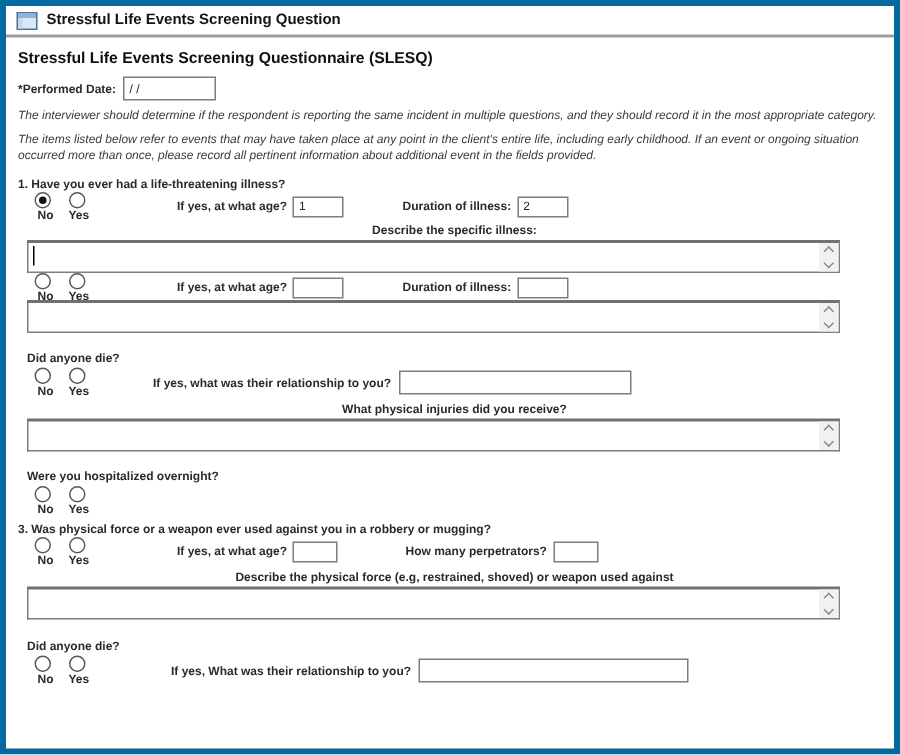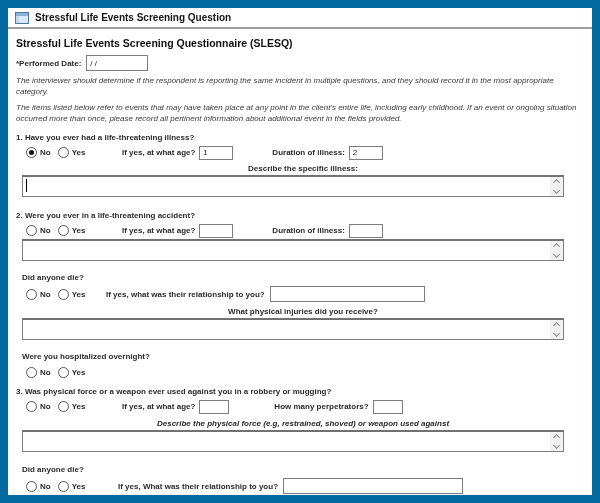--- a/index.html
+++ b/index.html
@@ -1,19 +1,19 @@
 <!DOCTYPE html>
 <html><head>
 <meta charset="utf-8">
 <style>
   * { box-sizing: border-box; }
   html,body { margin:0; padding:0; background:#fff; }
   body { width:600px; height:503px; font-family:"Liberation Sans", sans-serif; }
 
-  .win { width:600px; height:503px; border:8px solid #0369a1; background:#fff; overflow:hidden; }
+  .win { width:600px; height:503px; border:4px solid #0369a1; background:#fff; overflow:hidden; }
 
   .tbar { height:21px; display:flex; align-items:center; padding-left:7px; border-bottom:2px solid #9d9d9d; background:#fff; }
   .ticon { width:14px; height:12px; border:1px solid #51749b; background:#dbe9f6; position:relative; flex:0 0 auto; }
   .ticon-top { position:absolute; top:0; left:0; right:0; height:3px; background:#8fb4d6; }
   .ticon-side { position:absolute; top:3px; left:0; bottom:0; width:3px; background:#c3d9ec; }
   .ttext { margin-left:6px; font-size:10px; font-weight:700; color:#141414; white-space:nowrap; }
 
   .content { padding:0 8px; }
   .h1 { margin-top:8px; font-size:10.5px; line-height:13px; font-weight:700; color:#101010; }
 
@@ -24,21 +24,21 @@
 
   .q { margin-top:13px; font-size:8px; font-weight:700; color:#2a2a2a; line-height:11px; }
   .q-first { margin-top:8px; }
   .sublbl { margin-left:6px; margin-top:4px; font-size:8px; font-weight:700; color:#2a2a2a; line-height:10px;text-align:center; }
   .plainlbl { margin-left:6px; margin-top:12px; font-size:8px; font-weight:700; color:#2a2a2a; line-height:10px; }
 
   .qrow { margin-left:10px; margin-top:2px; height:15px; }
   .answrow { margin-left:10px; margin-top:3px; height:16px; }
 
   .radios { display:flex; align-items:center; width:88px; flex:0 0 auto; }
-  .rg { display:flex; align-items:center; }
+  .rg { display:flex; align-items:center;flex-direction:column; }
   .rg + .rg { margin-left:7px;align-items:center; }
   .radio { width:11px; height:11px; border:1px solid #575757; border-radius:50%; background:#fff; position:relative; display:inline-block; flex:0 0 auto; }
   .radio.checked::after { content:""; position:absolute; left:2px; top:2px; width:5px; height:5px; border-radius:50%; background:#111; }
   .rlbl { margin-left:3px; font-size:8px; font-weight:700; color:#2a2a2a; }
 
   .txt { border:1px solid #7d7d7d; height:14px; font-family:inherit; font-size:8px; color:#222; padding:1px 3px; background:#fff; }
   .date-input { margin-left:5px; width:62px; height:16px; }
   .small-input { margin-left:4px; width:34px; }
   .tiny-input { margin-left:4px; width:30px; }
   .rel-input { margin-left:5px; width:155px; height:16px; }
@@ -101,21 +101,20 @@
     </div>
     <div class="sublbl">Describe the specific illness:</div>
     <div class="ta">
       <span class="caret"></span>
       <div class="sb">
         <span class="chev chev-up"></span>
         <span class="chev chev-down"></span>
       </div>
     </div>
 
-    <div class="q">2. Were you ever in a life-threatening accident?</div>
     <div class="row qrow">
       <span class="radios">
         <span class="rg">
           <span class="radio"></span>
           <span class="rlbl">No</span>
         </span>
         <span class="rg">
           <span class="radio"></span>
           <span class="rlbl">Yes</span>
         </span>
@@ -180,21 +179,21 @@
         <span class="rg">
           <span class="radio"></span>
           <span class="rlbl">Yes</span>
         </span>
       </span>
       <span class="lbl agelbl">If yes, at what age?</span>
       <input class="txt tiny-input" style="">
       <span class="lbl perplbl">How many perpetrators?</span>
       <input class="txt tiny-input" style="">
     </div>
-    <div class="sublbl" style="margin-top:5px;font-style:italic;">Describe the physical force (e.g, restrained, shoved) or weapon used against</div>
+    <div class="sublbl" style="margin-top:5px;">Describe the physical force (e.g, restrained, shoved) or weapon used against</div>
     <div class="ta">
       <div class="sb">
         <span class="chev chev-up"></span>
         <span class="chev chev-down"></span>
       </div>
     </div>
 
     <div class="plainlbl" style="margin-top:13px;">Did anyone die?</div>
     <div class="row answrow">
       <span class="radios">

